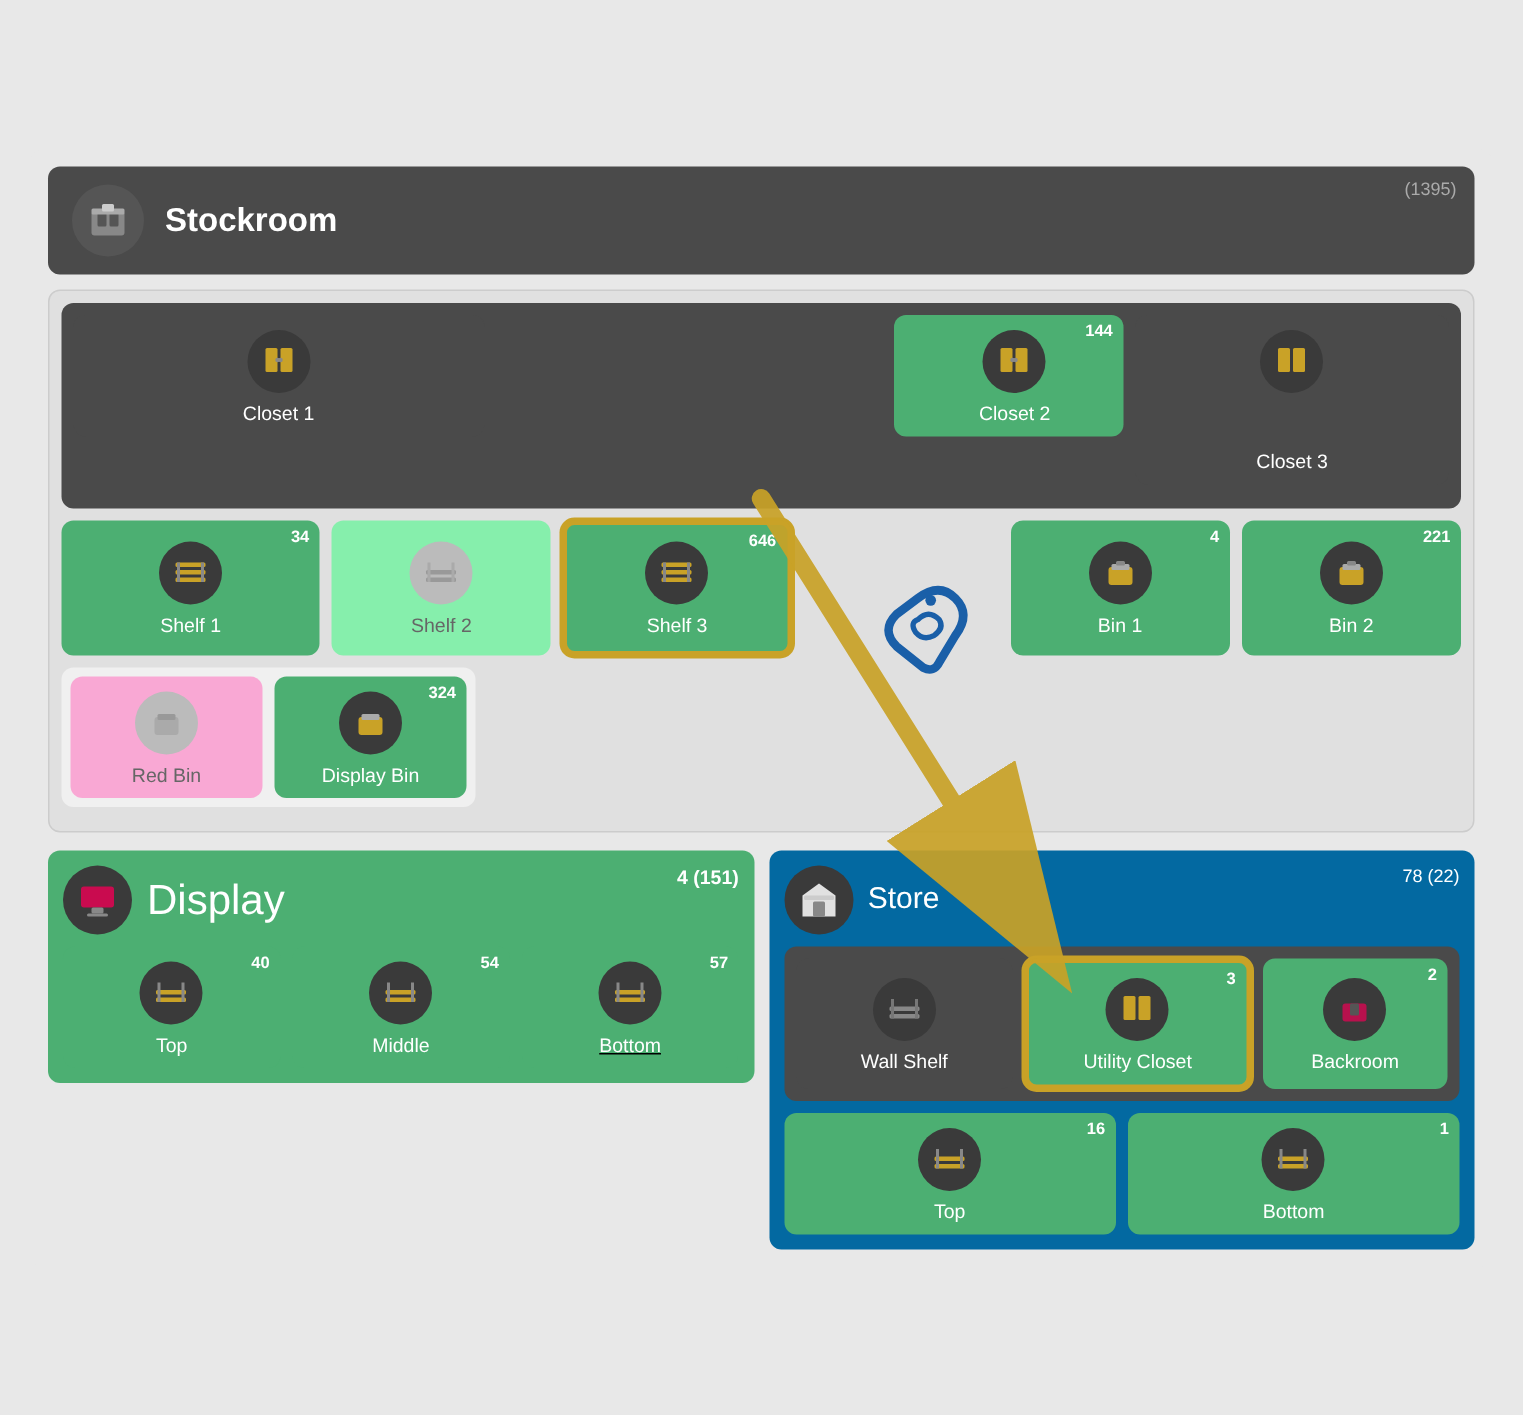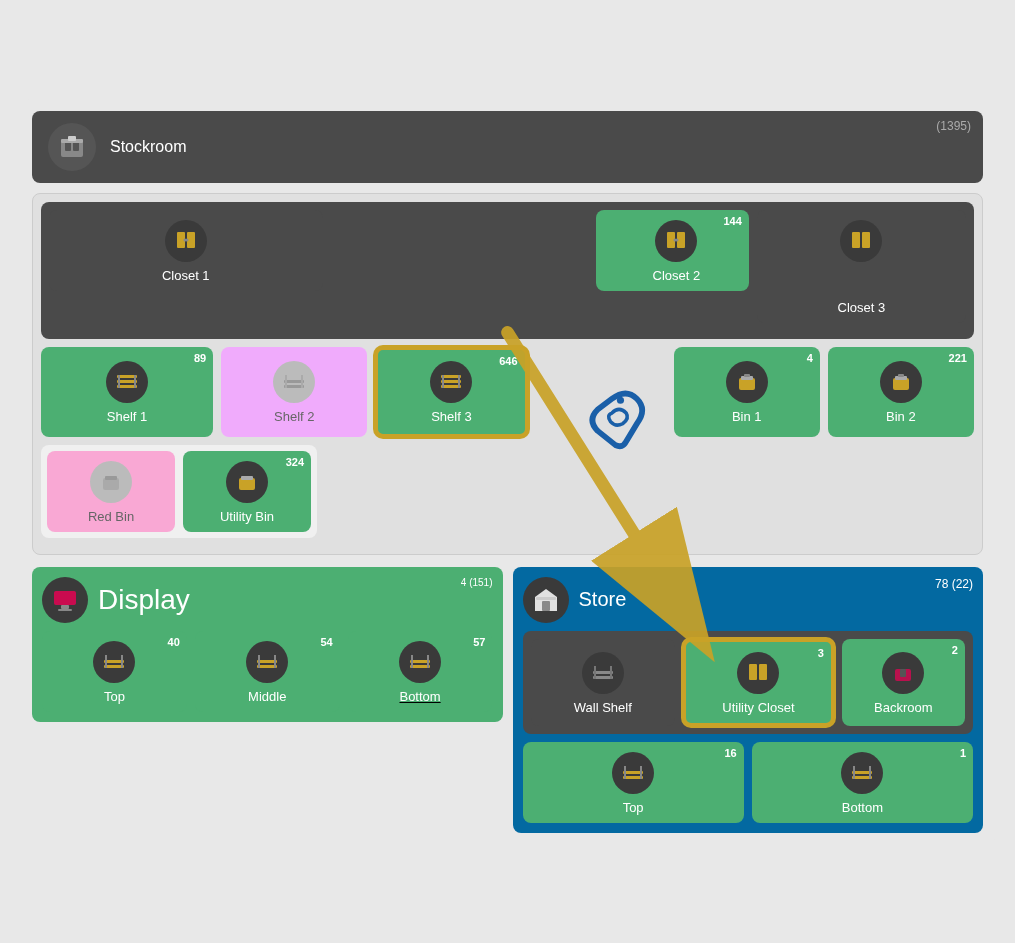--- a/index.html
+++ b/index.html
@@ -36,22 +36,22 @@
       border-radius: 50%;
       background: #555;
       display: flex;
       align-items: center;
       justify-content: center;
       margin-right: 14px;
       font-size: 22px;
     }
     .stockroom-header .title {
       color: #fff;
-      font-size: 16px;
-      font-weight: 400;
+      font-size: 22px;
+      font-weight: 700;
     }
 
     
     .grid-row {
       display: flex;
       gap: 8px;
       margin-bottom: 8px;
       align-items: flex-start;
     }
 
@@ -63,21 +63,21 @@
       flex-direction: column;
       align-items: center;
       justify-content: center;
       position: relative;
       min-height: 80px;
       cursor: pointer;
       flex: 1;
     }
     .loc-card.green { background: #4caf72; }
     .loc-card.dark { background: #4a4a4a; }
-    .loc-card.light { background: #f0abfc; }
+    .loc-card.light { background: #86efac; }
     .loc-card.white { background: #f9a8d4; }
     .loc-card.highlighted {
       background: #4caf72;
       border: 3px solid #c9a227;
       box-shadow: 0 0 0 2px #c9a227;
     }
     .loc-card.highlighted-util {
       background: #4caf72;
       border: 3px solid #c9a227;
       box-shadow: 0 0 0 2px #c9a227;
@@ -226,21 +226,21 @@
             <span class="label">Closet 3</span>
           </div>
         </div>
       </div>
 
       
       <div style="margin-bottom:8px;">
         <div class="grid-row">
 
           <div class="loc-card green" style="flex:1.2; min-height:90px;">
-            <span class="badge">89</span>
+            <span class="badge">34</span>
             <div class="icon-circle">
               <svg width="22" height="22" viewBox="0 0 22 22">
                 <rect x="1" y="14" width="20" height="3" rx="1" fill="#c9a227"></rect>
                 <rect x="1" y="9" width="20" height="3" rx="1" fill="#c9a227"></rect>
                 <rect x="1" y="4" width="20" height="3" rx="1" fill="#c9a227"></rect>
                 <rect x="2" y="4" width="2" height="13" fill="#888"></rect>
                 <rect x="18" y="4" width="2" height="13" fill="#888"></rect>
               </svg>
             </div>
             <span class="label">Shelf 1</span>
@@ -314,31 +314,31 @@
         </div>
 
         <div class="loc-card green" style="width:136px; min-height:80px;">
           <span class="badge">324</span>
           <div class="icon-circle">
             <svg width="22" height="22" viewBox="0 0 22 22">
               <rect x="3" y="7" width="16" height="12" rx="2" fill="#c9a227"></rect>
               <rect x="5" y="5" width="12" height="4" rx="1" fill="#aaa"></rect>
             </svg>
           </div>
-          <span class="label">Utility Bin</span>
+          <span class="label">Display Bin</span>
         </div>
       </div>
     </div>
 
     <div class="bottom-row">
 
       <div class="bottom-section">
         <div style="background:#4caf72; border-radius:8px; padding:10px;">
           <div style="display:flex; align-items:center; position:relative; margin-bottom:8px;">
-            <span style="position:absolute; top:0; right:0; color:#fff; font-size:10px;">4 (151)</span>
+            <span style="position:absolute; top:0; right:0; color:#fff; font-size:13px;font-weight:bold;">4 (151)</span>
             <div style="width:46px; height:46px; border-radius:50%; background:#3a3a3a; display:flex; align-items:center; justify-content:center; margin-right:10px;">
               <svg width="26" height="26" viewBox="0 0 26 26">
                 <rect x="2" y="4" width="22" height="14" rx="2" fill="#e05" opacity="0.8"></rect>
                 <rect x="9" y="18" width="8" height="4" rx="1" fill="#888"></rect>
                 <rect x="6" y="22" width="14" height="2" rx="1" fill="#888"></rect>
               </svg>
             </div>
             <span style="color:#fff; font-size:28px; font-weight:500;">Display</span>
           </div>
           <div style="display:flex; gap:8px;">

